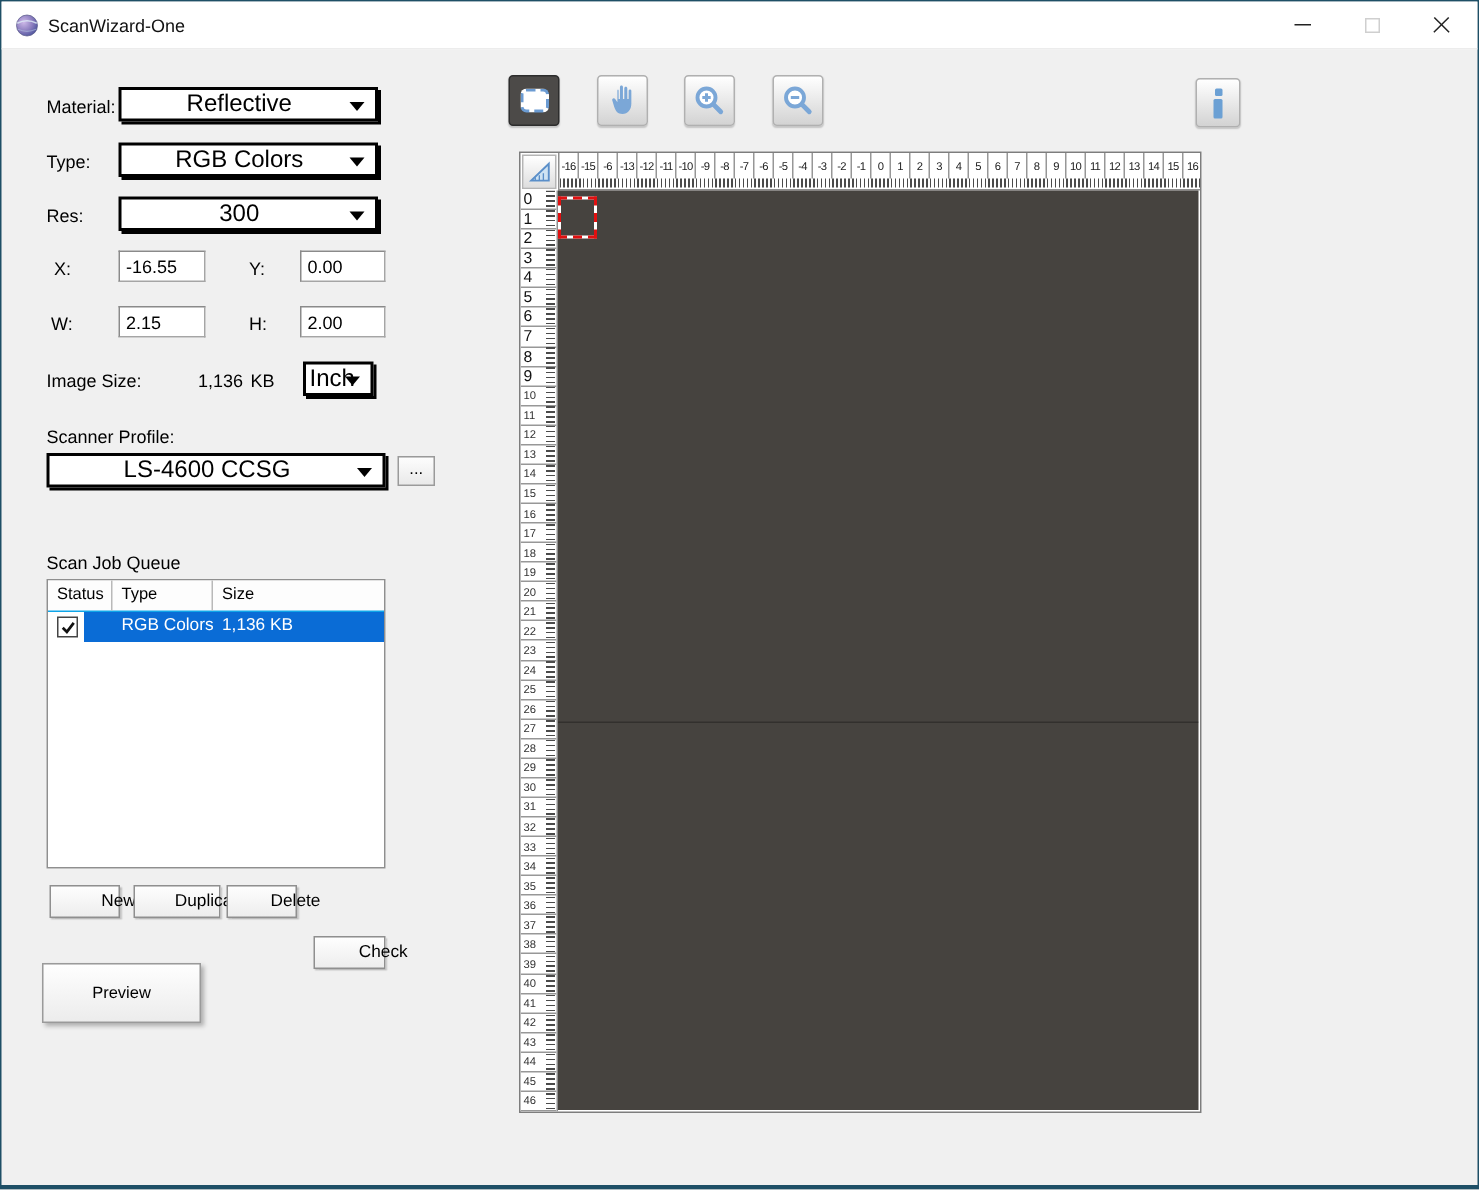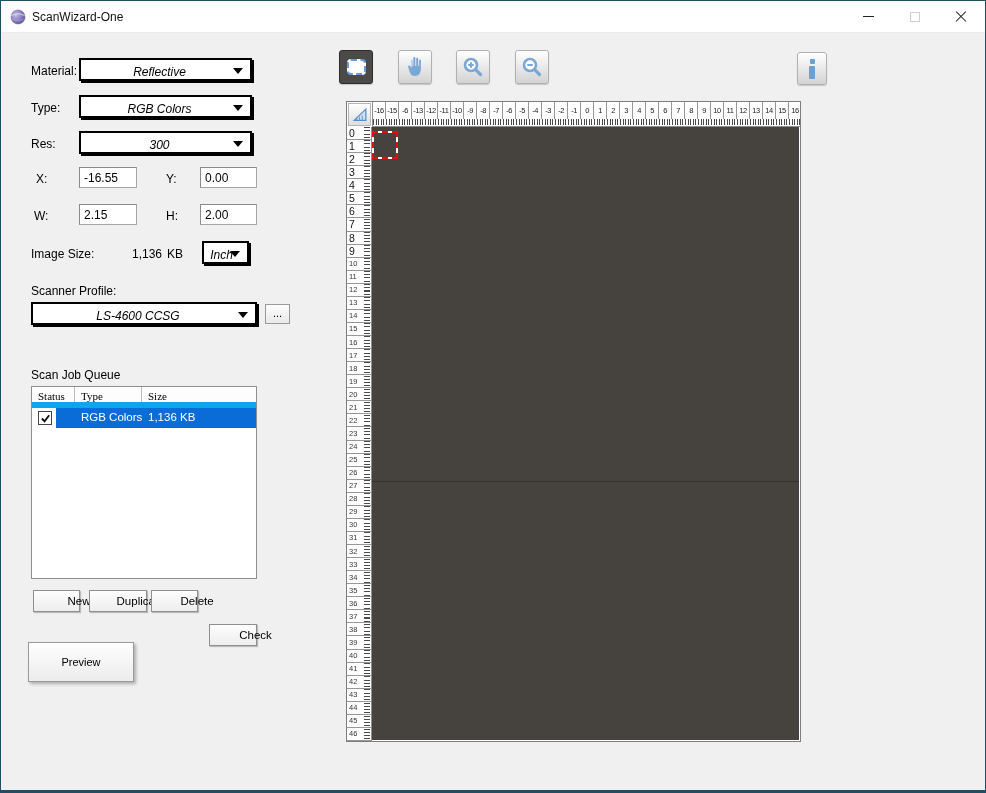--- a/index.html
+++ b/index.html
@@ -22,34 +22,34 @@
   .glyph-min{width:11px;height:0;border-top:1px solid #222;}
   .glyph-max{width:10px;height:10px;border:1px solid #cfcfcf;}
   .glyph-close{position:relative;width:12px;height:12px;}
   .glyph-close:before,.glyph-close:after{content:"";position:absolute;left:-1px;top:5px;width:14px;height:1.4px;background:#222;}
   .glyph-close:before{transform:rotate(45deg);}
   .glyph-close:after{transform:rotate(-45deg);}
   
   .lbl{position:absolute;font-size:12px;white-space:nowrap;}
   .dd{
     position:absolute;height:23px;background:#fff;border:2px solid #000;
-    box-shadow:2px 2px 0 0 #000;display:flex;align-items:flex-end;justify-content:center;
-    font-size:12px;cursor:default;font-style:italic;
+    box-shadow:2px 2px 0 0 #000;display:flex;align-items:center;justify-content:center;
+    font-size:16px;cursor:default;
   }
   .dd .dtext{transform:translateX(-6px);}
   .dd .arrow{position:absolute;right:7px;top:8px;width:0;height:0;border-left:5px solid transparent;border-right:5px solid transparent;border-top:6px solid #000;}
   .inp{
     position:absolute;height:21px;background:#fff;border:1px solid #a5a5a5;
     border-top-color:#8a8a8a;border-left-color:#8a8a8a;
     font-family:"Liberation Sans","DejaVu Sans",sans-serif;font-size:12px;padding:0 4px;outline:none;
   }
   .btn-dots{position:absolute;width:25px;height:20px;background:linear-gradient(#fdfdfd,#e9e9e9);border:1px solid #9a9a9a;font-size:11px;text-align:center;line-height:16px;cursor:default;}
   
   .queue-table{position:absolute;left:30px;top:385px;width:226px;height:193px;background:#fff;border:1px solid #8f8f8f;}
-  .qhead{display:flex;height:21px;border-bottom:6px solid #0ea5e9;background:#fdfdfd;font-family:Liberation Serif, serif;}
+  .qhead{display:flex;height:21px;border-bottom:1px solid #0ea5e9;background:#fdfdfd;}
   .qhead .hc{font-size:11px;padding:3px 0 0 6px;border-right:1px solid #b9b9b9;}
   .hc-status{width:43px;}
   .hc-type{width:67px;}
   .hc-size{flex:1;border-right:none !important;}
   .qrow{position:relative;height:20px;}
   .qrow .hl{position:absolute;left:24px;right:0;top:0;bottom:0;background:var(--hl,#0a6cd6);}
   .qrow .cb{position:absolute;left:6px;top:3px;width:14px;height:14px;background:#fff;border:1px solid #444;}
   .qrow .cb svg{position:absolute;left:1px;top:1px;}
   .qrow .rtype{position:absolute;left:49px;top:3px;color:#fff;font-size:11.5px;}
   .qrow .rsize{position:absolute;left:116px;top:3px;color:#fff;font-size:11.5px;}

